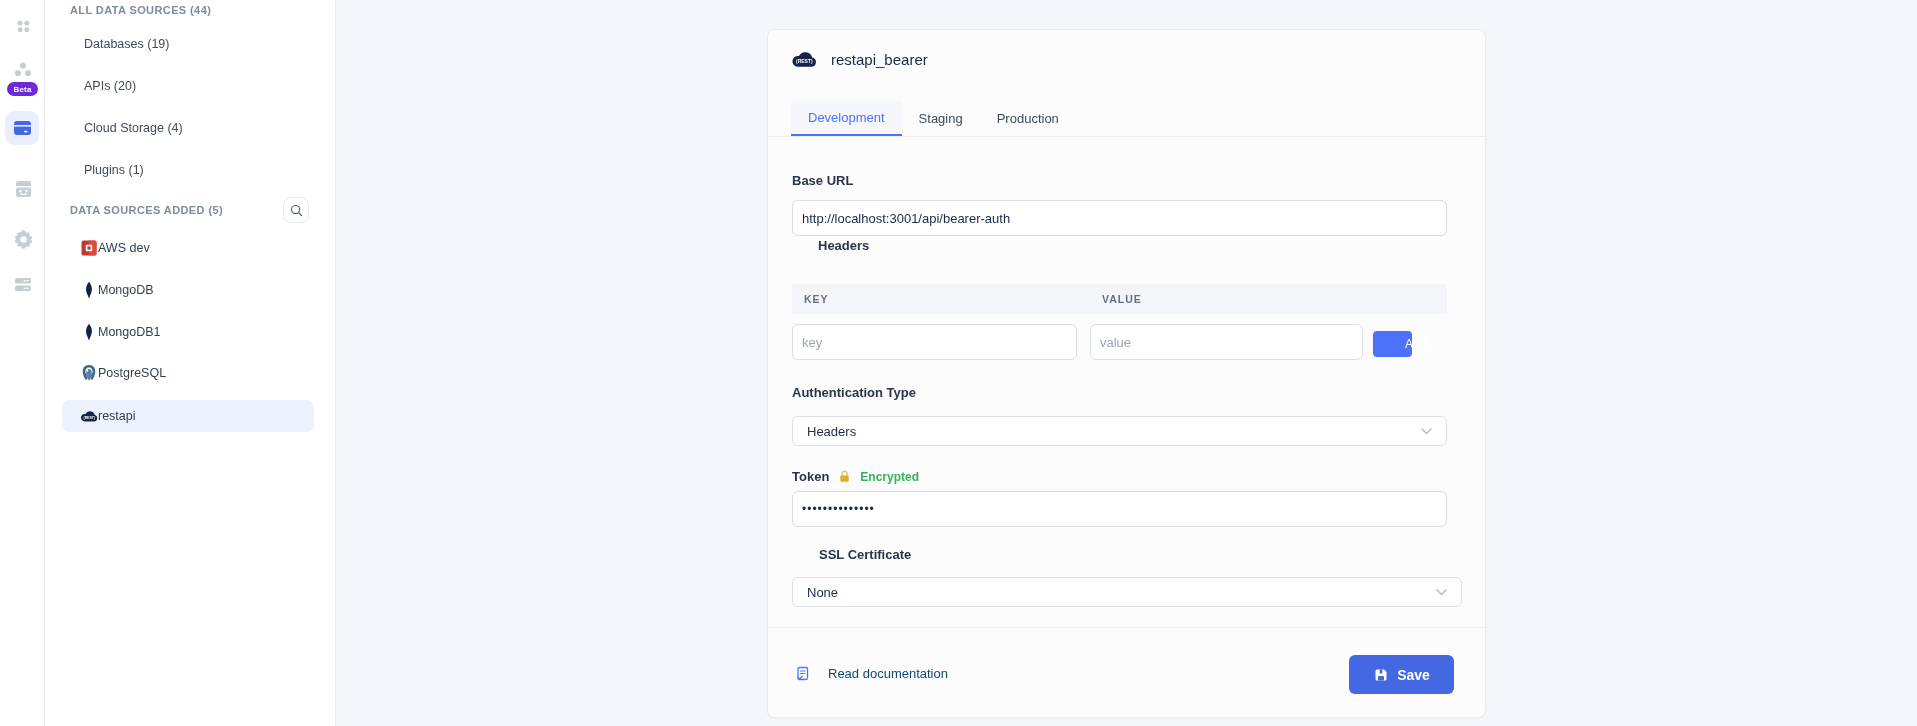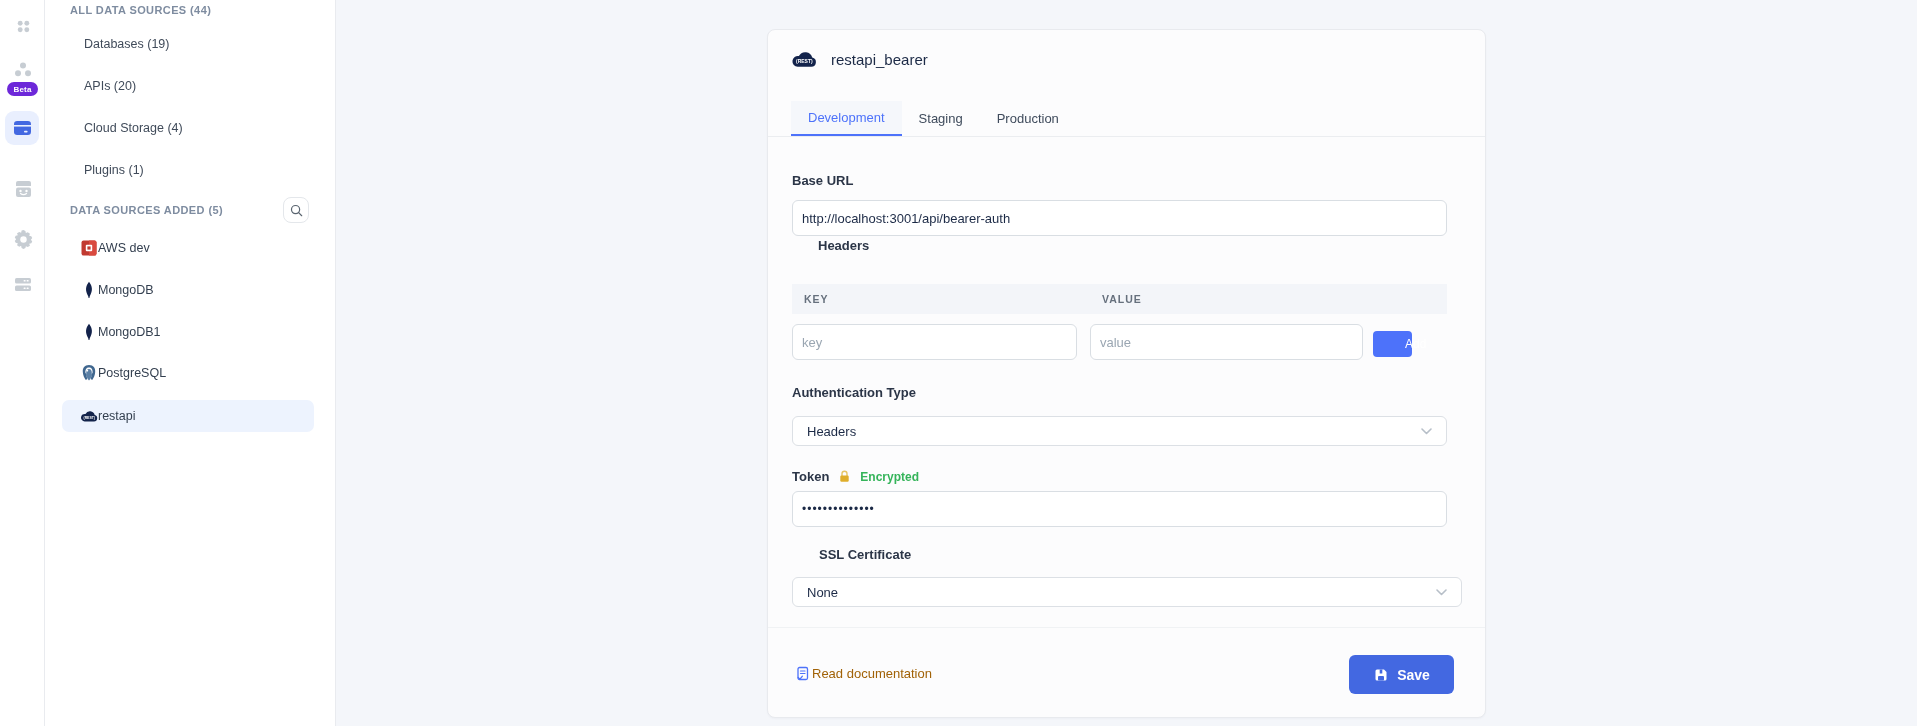--- a/index.html
+++ b/index.html
@@ -45,21 +45,21 @@
   .th-key { width:298px; padding-left:12px; }
   .th-value { padding-left:12px; }
 
   .add-btn { position:absolute; left:605px; top:301px; width:39px; height:26px; background:#4D72FA; border:none; border-radius:4px; color:#fff; font-family:"Liberation Sans",sans-serif; font-size:12px; font-weight:500; cursor:pointer;padding-left:32px; }
 
   .token-row { position:absolute; left:24px; top:439px; display:flex; align-items:center; gap:9px; }
   .token-label { font-size:13px; font-weight:600; color:#2B3547; }
   .encrypted { font-size:12px; font-weight:600; color:#35B45A; }
 
   .footer-divider { position:absolute; left:0; top:597px; width:717px; height:1px; background:#F0F2F4; }
-  .doc-link { position:absolute; left:27px; top:636px; display:flex; align-items:center; gap:2px; font-size:13px; font-weight:500; color:#a16207; cursor:pointer; text-decoration:none; }
+  .doc-link { position:absolute; left:27px; top:636px; display:flex; align-items:center; gap:18px; font-size:13px; font-weight:500; color:#0c4a6e; cursor:pointer; text-decoration:none; }
   .save-btn { position:absolute; left:581px; top:625px; width:105px; height:39px; background:#4368E1; border:none; border-radius:6px; color:#fff; font-family:"Liberation Sans",sans-serif; font-size:14px; font-weight:600; display:flex; align-items:center; justify-content:center; gap:8px; cursor:pointer; }
 </style>
 </head>
 <body>
 
 <div class="app">
 
   <nav class="rail">
     <div class="rail-icon" style="top:16px;">
       <svg width="17" height="17" viewBox="0 0 18 18">

